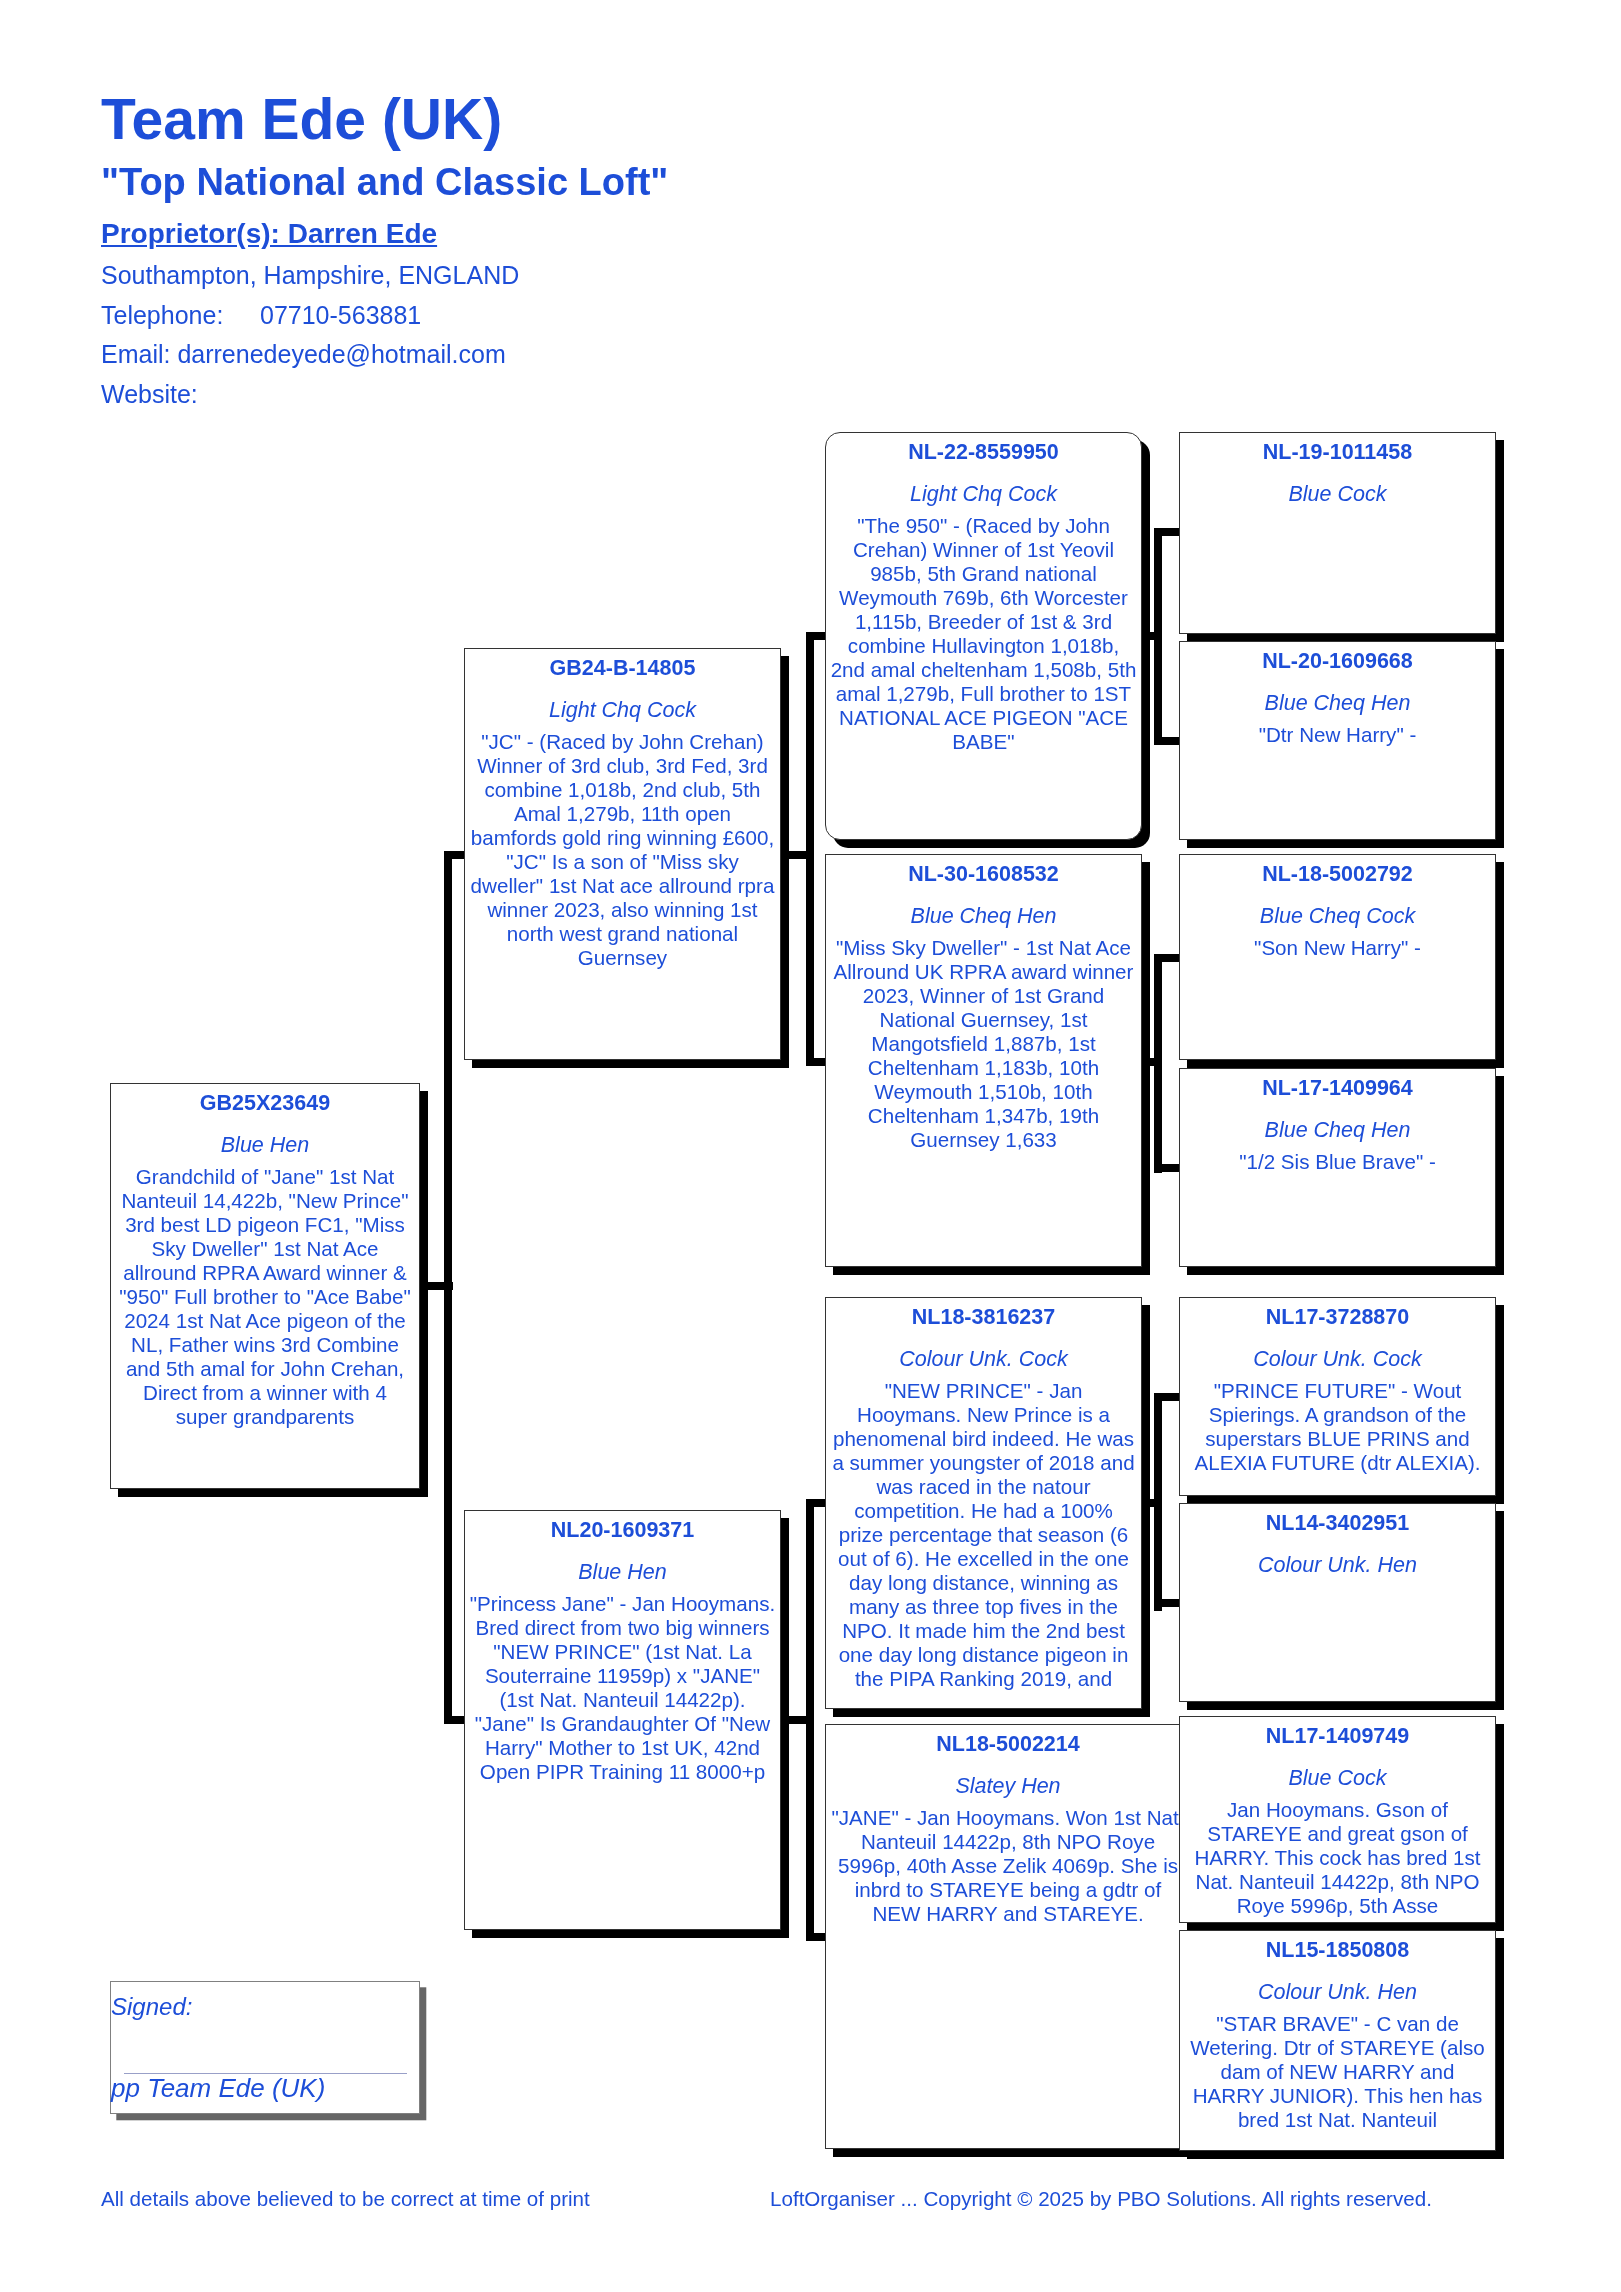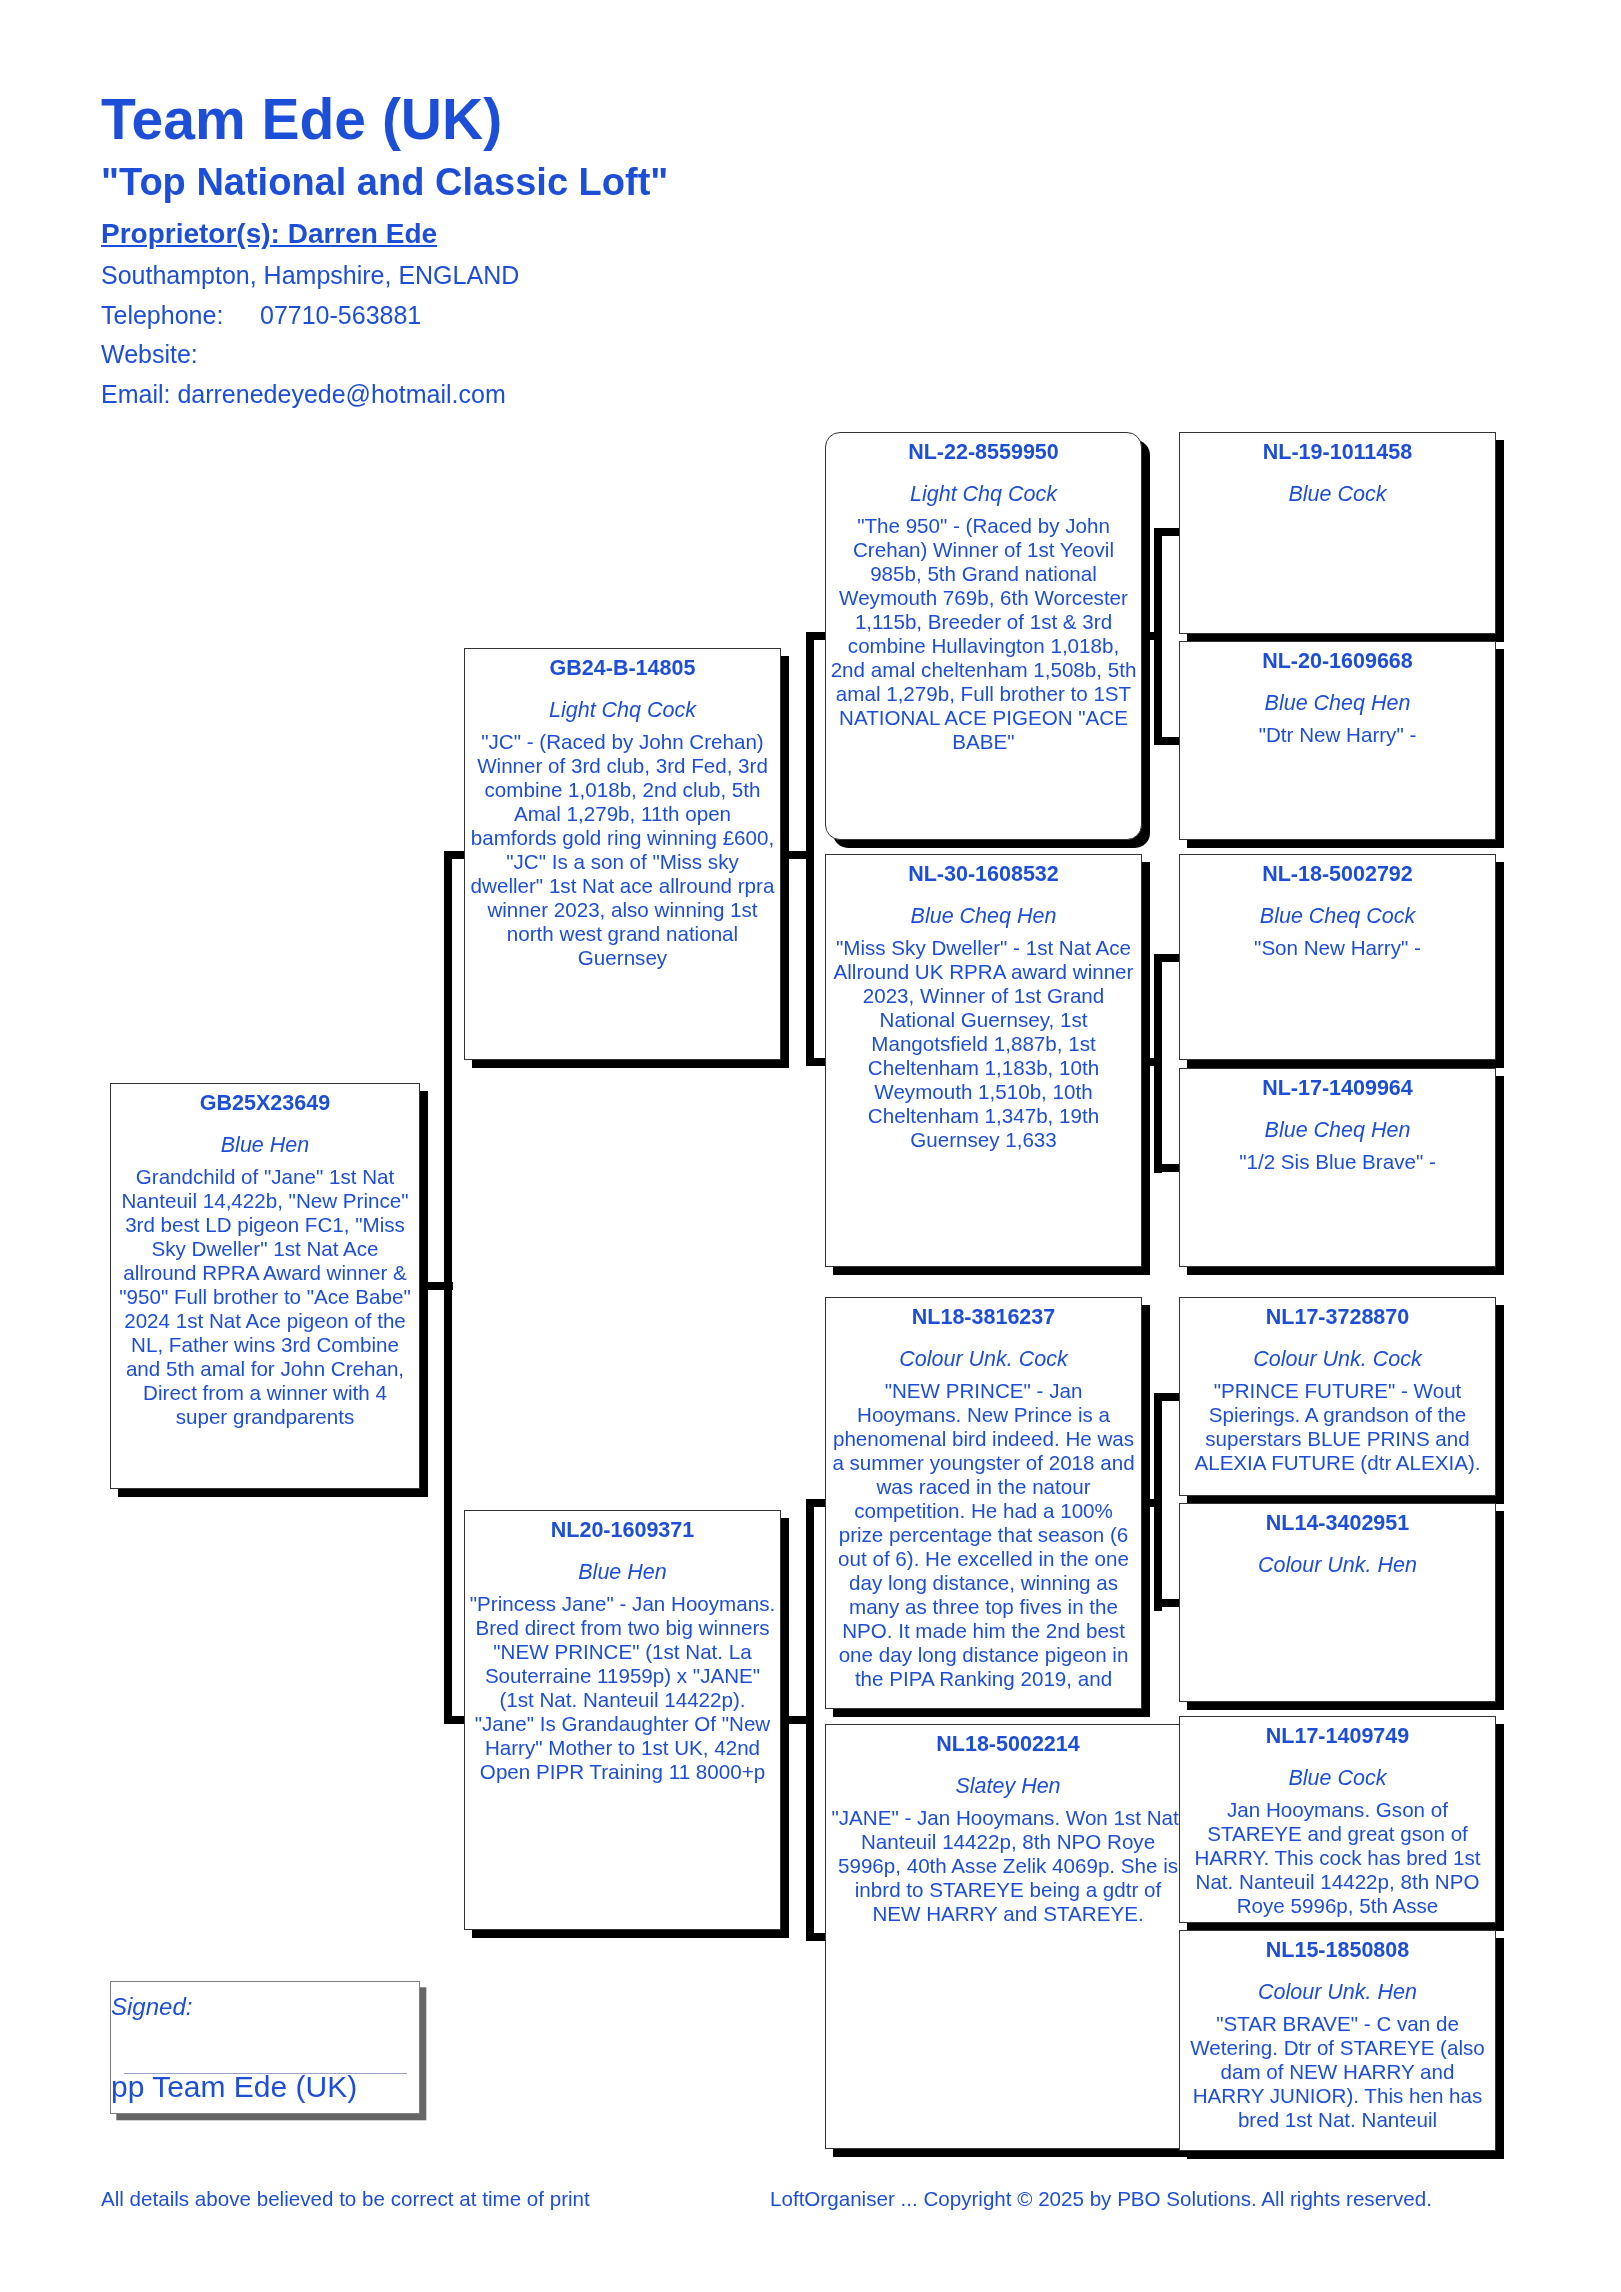--- a/index.html
+++ b/index.html
@@ -80,41 +80,41 @@
   
   .signed{
     position:absolute;left:110px;top:1981px;width:310px;height:133px;
     box-sizing:border-box;background:#fff;
     border:1.8px solid #808080;
     box-shadow:6.3px 6.3px 0 0 #666;
     text-align:left;
   }
   .signed .sig-label{font-size:24px;font-style:italic;margin-top:10.7px;}
   .signed .sig-rule{position:absolute;left:12.5px;right:12.5px;bottom:39px;border-top:1.8px solid #99a0c8;}
-  .signed .sig-name{position:absolute;left:0;right:0;bottom:9px;font-size:30px;}
+  .signed .sig-name{position:absolute;left:0;right:0;bottom:9px;font-size:26px;font-style:italic;}
   
   .footer{position:absolute;top:2187px;left:0;width:1621px;font-size:20.6px;}
   .footer .f-left{position:absolute;left:101px;top:0;}
   .footer .f-right{position:absolute;left:770px;top:0;}
 </style>
 </head>
 <body>
 
 <div class="page">
 
   <div class="hdr">
     <h1>Team Ede (UK)</h1>
     <h2>"Top National and Classic Loft"</h2>
     <div class="prop">Proprietor(s): Darren Ede</div>
     <div class="contact">Southampton, Hampshire, ENGLAND</div>
     <div class="contact">
       <span class="tel-label">Telephone:</span><span>07710-563881</span>
     </div>
+    <div class="contact">Email: darrenedeyede@hotmail.com</div>
     <div class="contact">Website:</div>
-    <div class="contact">Email: darrenedeyede@hotmail.com</div>
   </div>
 
   <div>
     <div class="ln l1a"></div>
     <div class="ln l1b"></div>
     <div class="ln l1c"></div>
     <div class="ln l1d"></div>
     <div class="ln l2a"></div>
     <div class="ln l2b"></div>
     <div class="ln l2c"></div>

